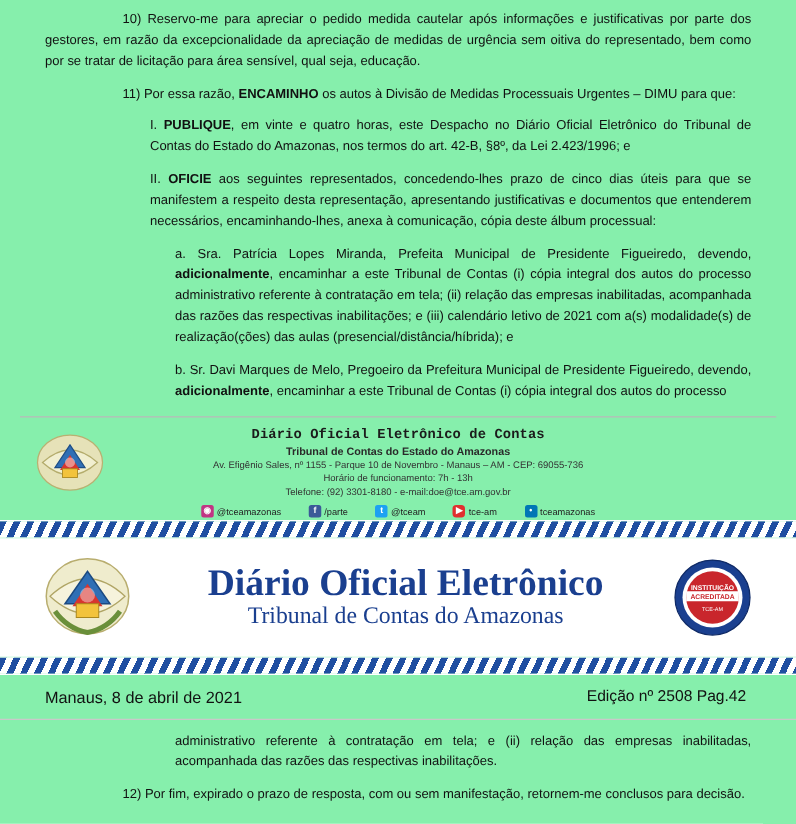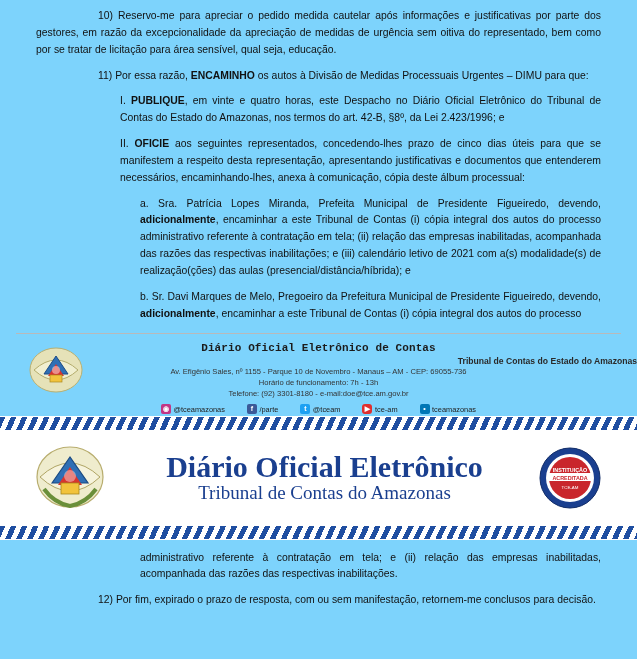--- a/index.html
+++ b/index.html
@@ -12,21 +12,21 @@
     height: 659px;
     font-family: "Liberation Sans", sans-serif;
     color: #000000;
     position: relative;
     overflow: hidden;
   }
   .page {
     width: 637px;
     height: 659px;
     position: relative;
-    background: #7dd3fc;
+    background: #86efac;
   }
 
   
   .body-top {
     padding: 8px 36px 0 36px;
   }
   p.para {
     margin: 0 0 9px 0;
     font-size: 10.4px;
     line-height: 1.62;
@@ -67,21 +67,20 @@
     font-weight: bold;
     color: #1b1b1b;
     letter-spacing: .1px;
     font-family: Liberation Mono, monospace;
   }
   .footer-sub {
     font-size: 8.6px;
     font-weight: bold;
     color: #2a2a2a;
     margin-top: 2px;
-    text-align: right;
   }
   .footer-line {
     font-size: 7.6px;
     color: #333;
     margin-top: 1px;
     line-height: 1.35;
   }
   .social-row {
     margin-top: 5px;
     display: flex;
@@ -267,19 +266,23 @@
         <rect x="10" y="26" width="42" height="8" fill="#ffffff"></rect>
         <text x="31" y="25" font-size="5.4" text-anchor="middle" fill="#ffffff" font-family="Liberation Sans, sans-serif" font-weight="bold">INSTITUIÇÃO</text>
         <text x="31" y="32.6" font-size="5.4" text-anchor="middle" fill="#c9262c" font-family="Liberation Sans, sans-serif" font-weight="bold">ACREDITADA</text>
         <text x="31" y="42" font-size="4.4" text-anchor="middle" fill="#ffffff" font-family="Liberation Sans, sans-serif">TCE-AM</text>
       </svg>
     </div>
   </div>
 
   <div class="chevron-band"></div>
 
+  <div class="date-row">
+    <div>Manaus, 8 de abril de 2021</div>
+    <div class="edition">Edição nº 2508 Pag.42</div>
+  </div>
 
   <div class="body-bottom" id="body-bottom">
       <p class="para ind3"><span>administrativo referente à contratação em tela; e (</span><span class="i">ii</span><span>) relação das empresas inabilitadas, acompanhada das razões das respectivas inabilitações.</span></p>
       <p class="para ind1"><span>12) Por fim, expirado o prazo de resposta, com ou sem manifestação, retornem-me conclusos para decisão.</span></p>
     </div>
 
 </div>
 
 </body></html>

